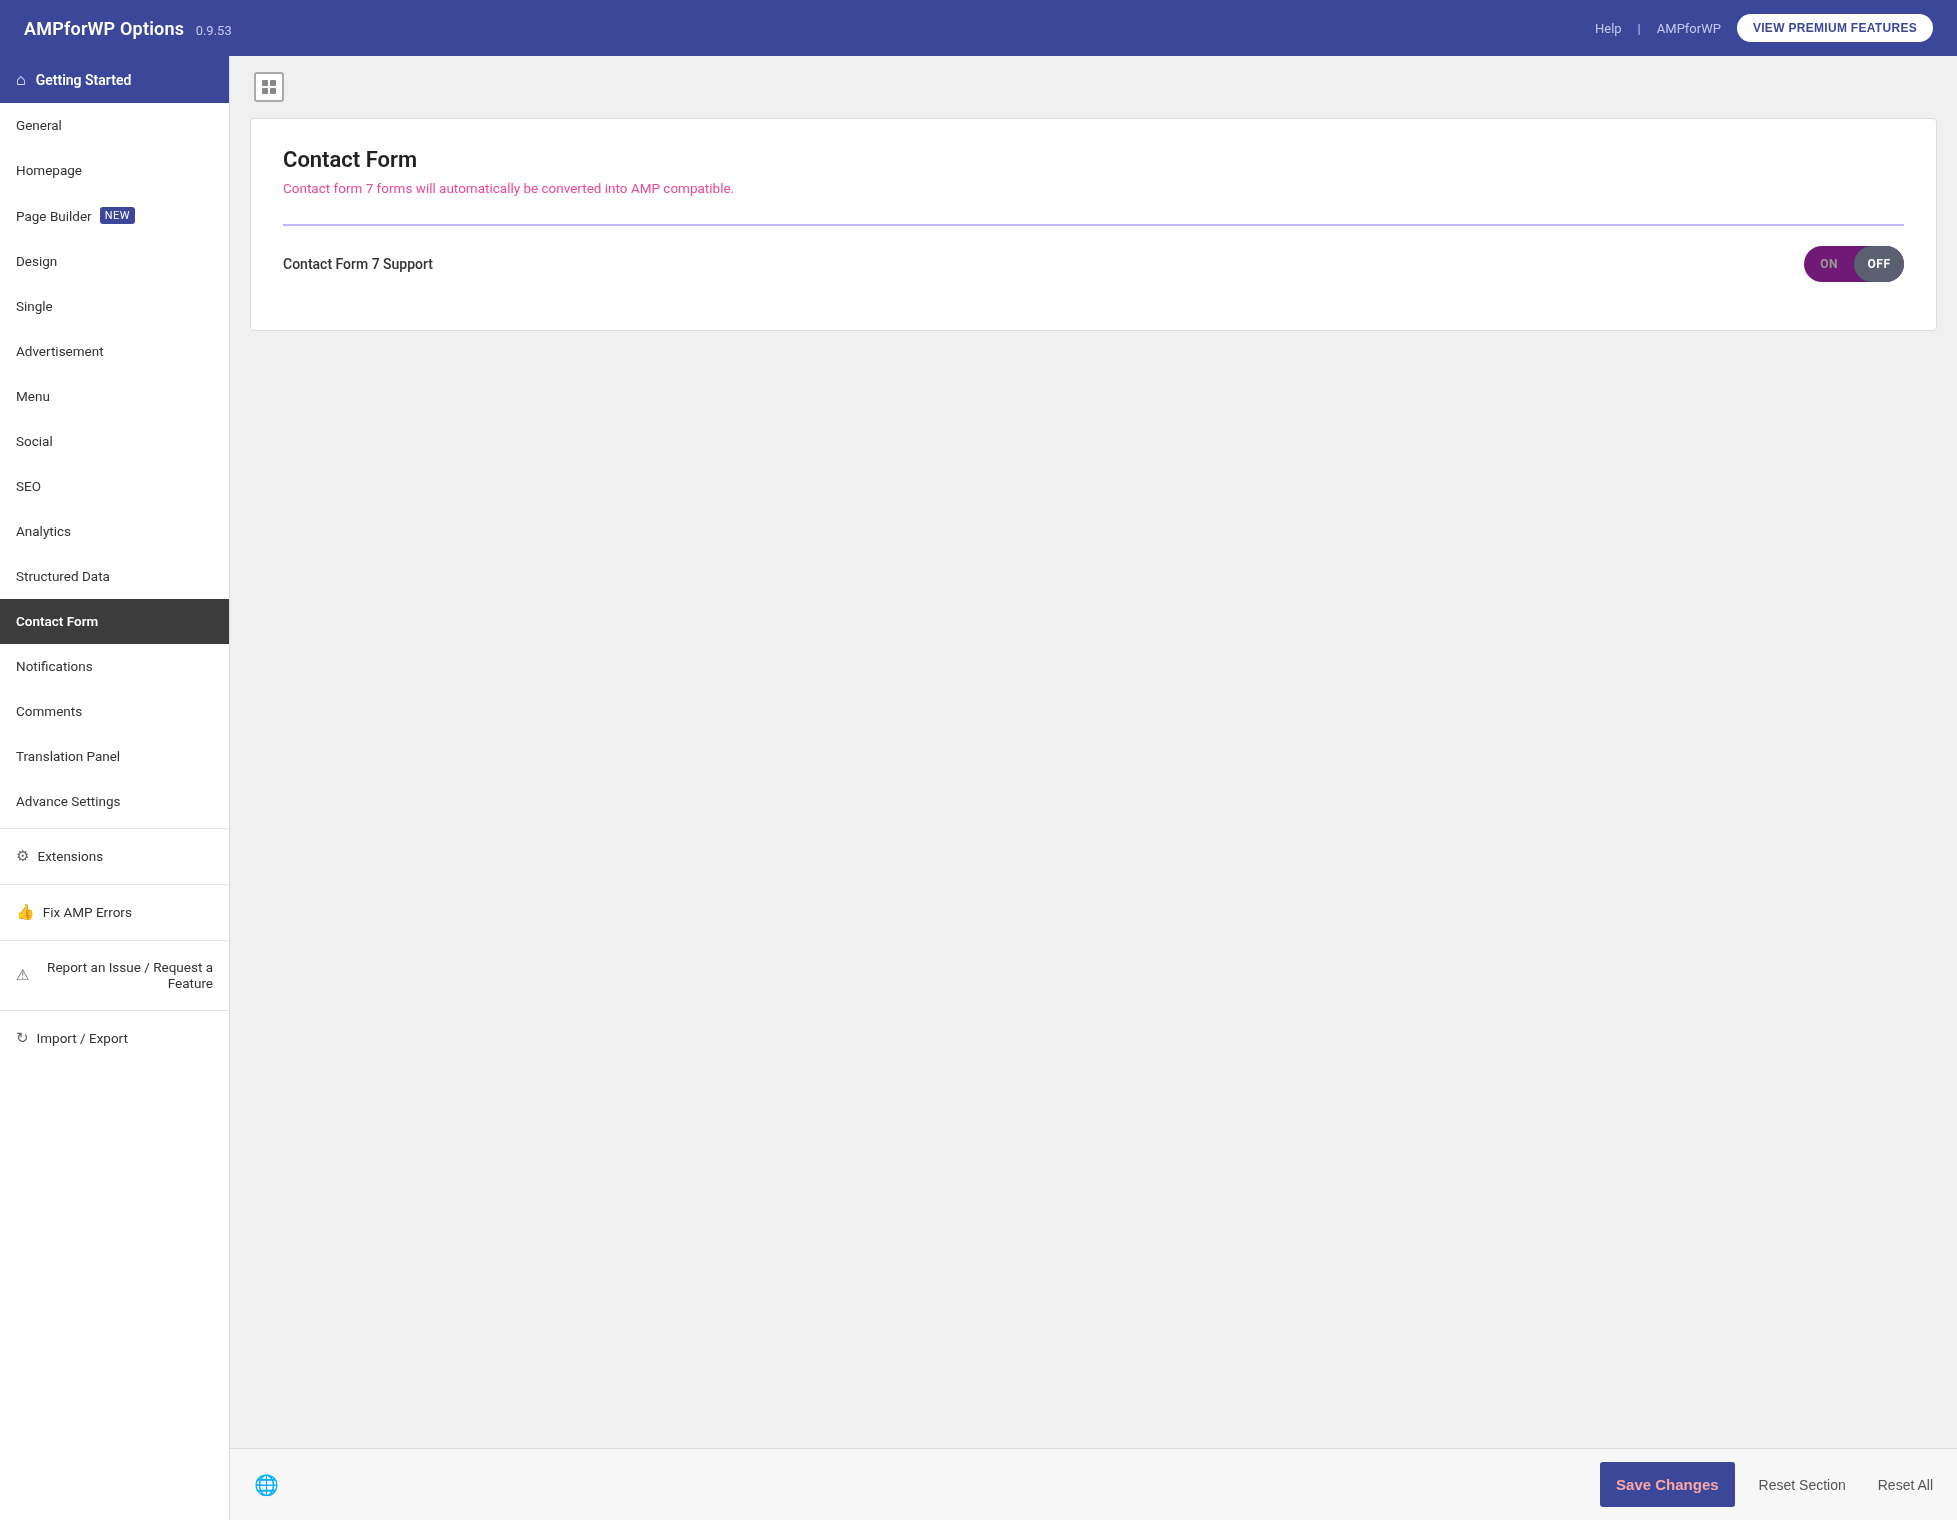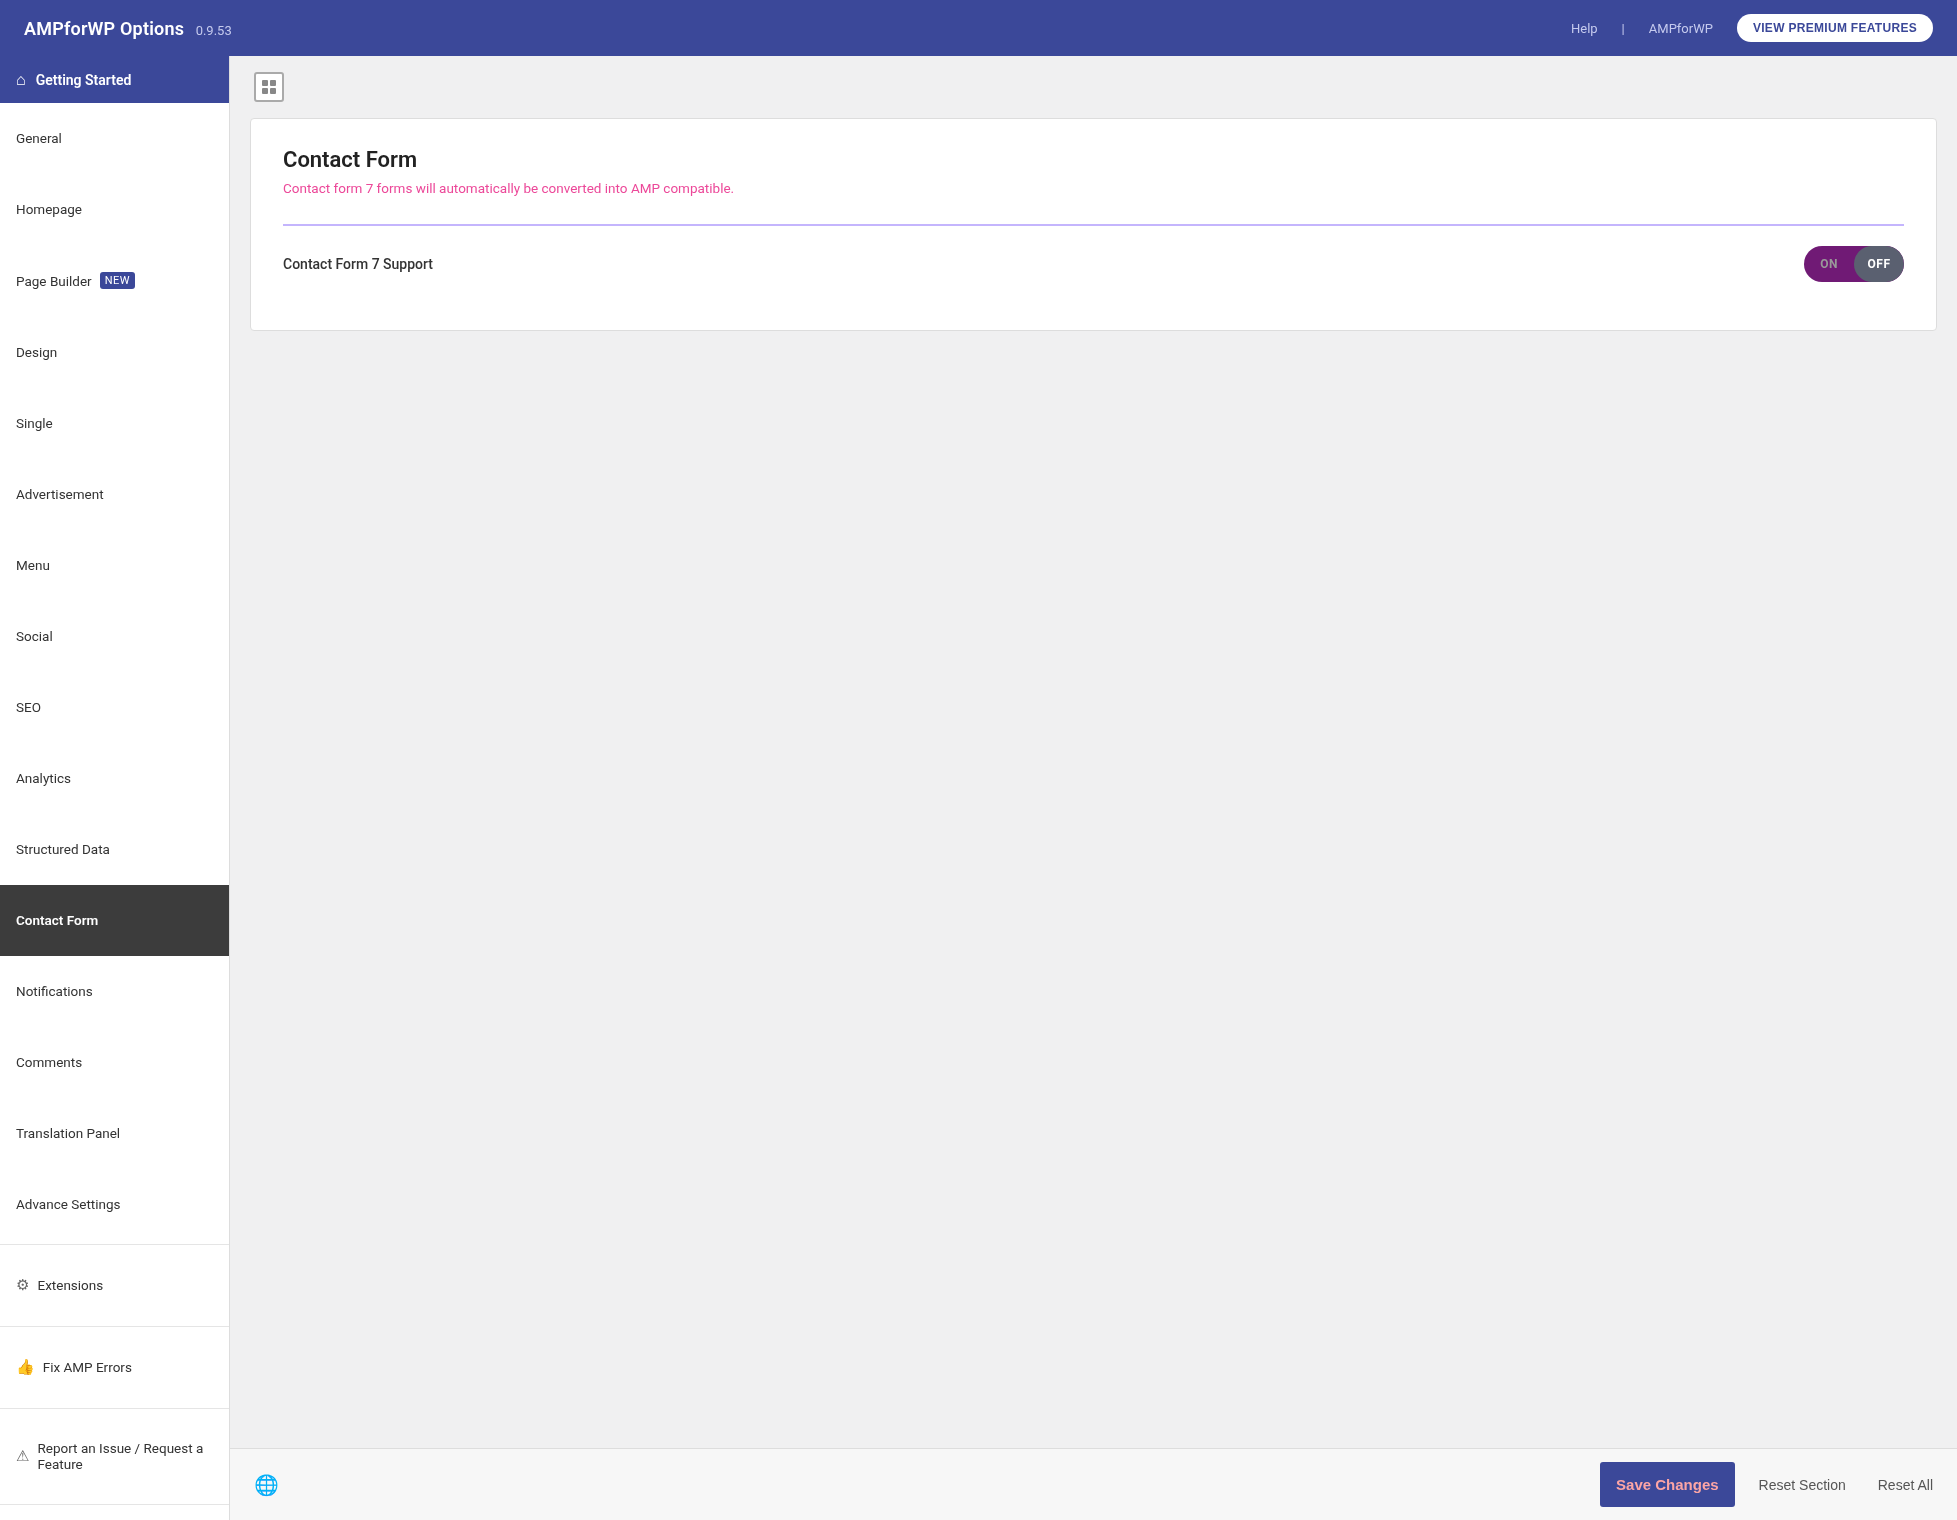--- a/index.html
+++ b/index.html
@@ -25,21 +25,21 @@
     }
     .header-version {
       font-size: 13px;
       font-weight: 400;
       color: #c5caee;
       margin-left: 8px;
     }
     .header-right {
       display: flex;
       align-items: center;
-      gap: 24px;
+      gap: 16px;
     }
     .header-link {
       color: #c5caee;
       text-decoration: none;
       font-size: 13px;
       cursor: pointer;
     }
     .header-divider { color: #c5caee; font-size: 13px; }
     .view-premium-btn {
       background: white;
@@ -81,28 +81,29 @@
       padding: 14px 16px;
       font-weight: 600;
       font-size: 14px;
       cursor: pointer;
     }
     .sidebar-getting-started .home-icon {
       font-size: 16px;
     }
 
     .sidebar-item {
-      padding: 27px 16px;
+      padding: 14px 16px;
       cursor: pointer;
       color: #333;
       font-size: 13.5px;
       border-bottom: 1px solid transparent;
       display: flex;
       align-items: center;
       gap: 8px;
+      text-align: right;
     }
     .sidebar-item.active {
       background: #3c3c3c;
       color: white;
       font-weight: 600;
     }
     .sidebar-item .badge-new {
       background: #3b4899;
       color: white;
       font-size: 11px;

